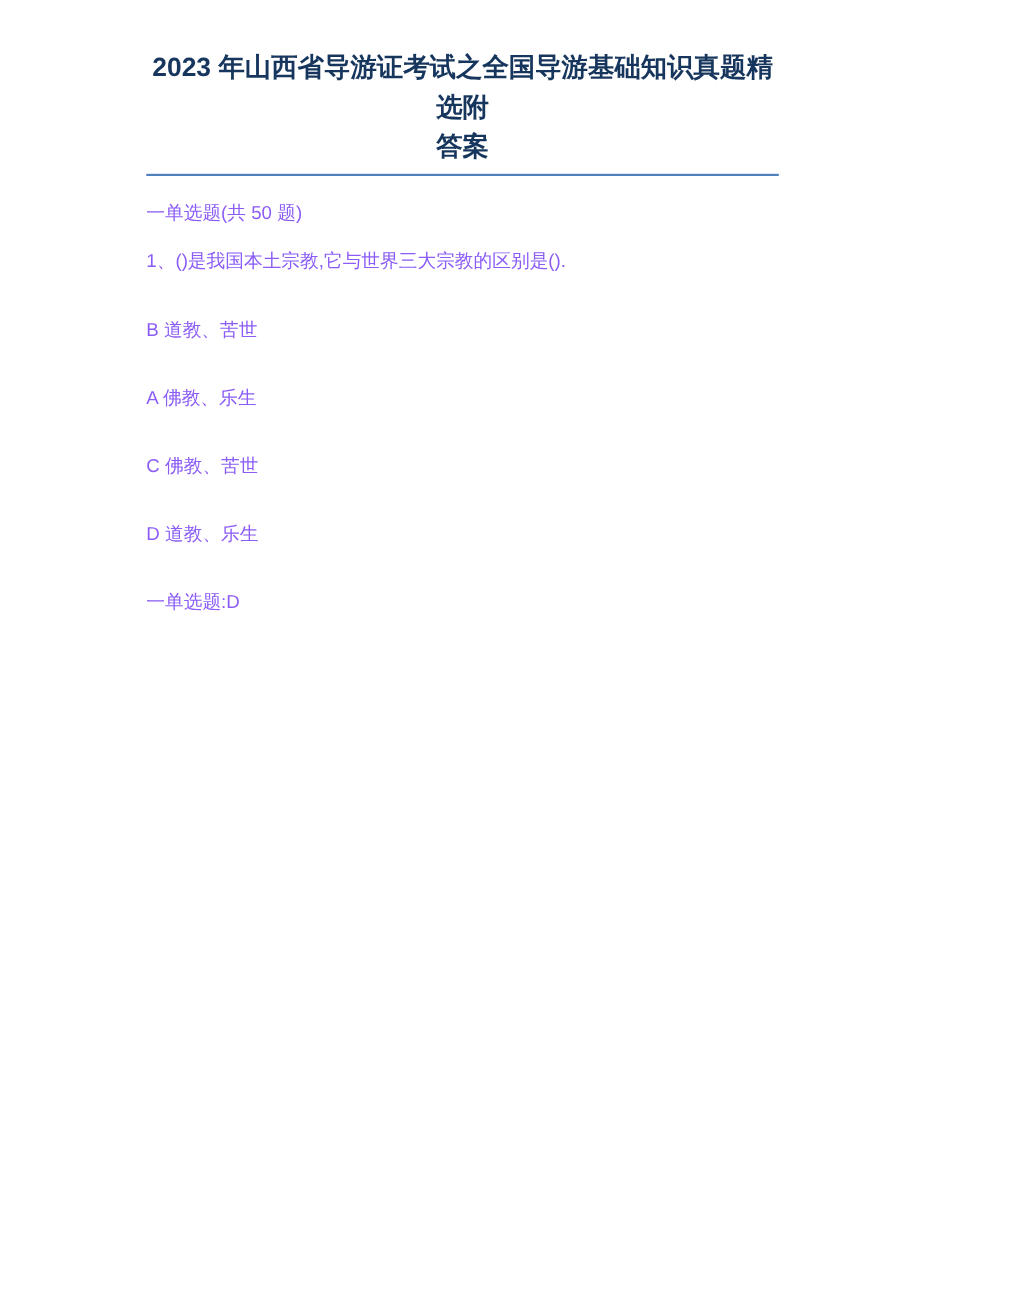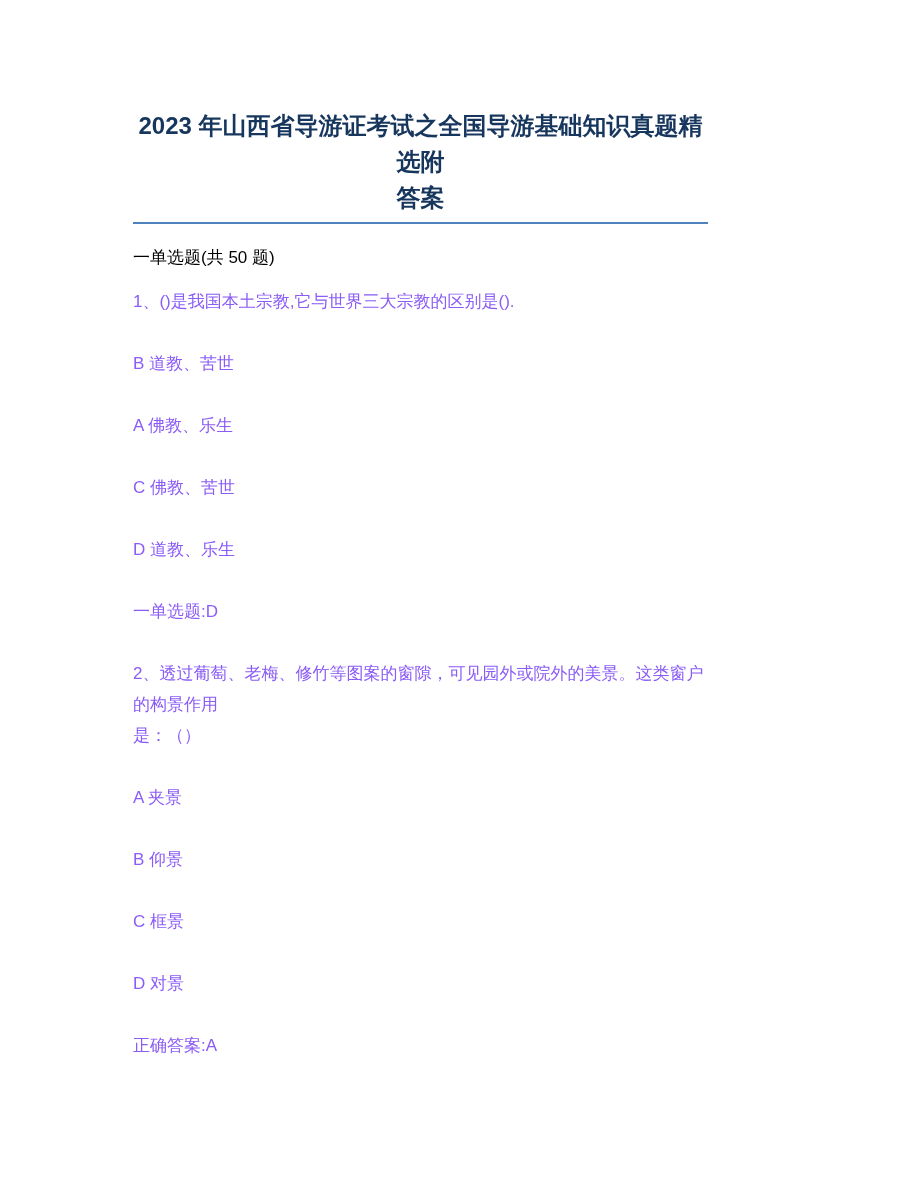--- a/index.html
+++ b/index.html
@@ -6,42 +6,42 @@
     margin: 0;
     padding: 0;
     background: #ffffff;
   }
   .page {
     position: relative;
     width: 836px;
     height: 1191px;
     background: #ffffff;
     box-sizing: border-box;
-    padding: 108px 128px 0 133px;
+    padding: 44px 128px 0 133px;
     font-family: "Liberation Sans", sans-serif;
     color: #1a1a1a;
     overflow: hidden;
   }
   .doc-title {
     margin: 0;
     font-size: 24px;
     font-weight: bold;
     color: #17365d;
     text-align: center;
     line-height: 36px;
     white-space: pre-line;
     padding-bottom: 6px;
     border-bottom: 2px solid #4f81bd;
   }
   .section-heading {
     margin: 24px 0 18px 0;
     font-size: 17px;
     line-height: 20px;
     font-weight: normal;
-    color: #000000;
+    color: #8b5cf6;
   }
   .question-block {
     margin: 0;
   }
   .q-text, .option-line, .answer-line {
     margin: 0 0 31px 0;
     font-size: 17px;
     line-height: 31px;
     color: #8b5cf6;
     white-space: pre-line;
@@ -59,24 +59,15 @@
 
   <div class="question-block">
     <p class="q-text">1、()是我国本土宗教,它与世界三大宗教的区别是().</p>
     <p class="option-line">B 道教、苦世</p>
     <p class="option-line">A 佛教、乐生</p>
     <p class="option-line">C 佛教、苦世</p>
     <p class="option-line">D 道教、乐生</p>
     <p class="answer-line">一单选题:D</p>
   </div>
 
-  <div class="question-block">
-    <p class="q-text">2、透过葡萄、老梅、修竹等图案的窗隙，可见园外或院外的美景。这类窗户的构景作用
-是：（）</p>
-    <p class="option-line">A 夹景</p>
-    <p class="option-line">B 仰景</p>
-    <p class="option-line">C 框景</p>
-    <p class="option-line">D 对景</p>
-    <p class="answer-line">正确答案:A</p>
-  </div>
 
 
 </div>
 
 </body></html>

